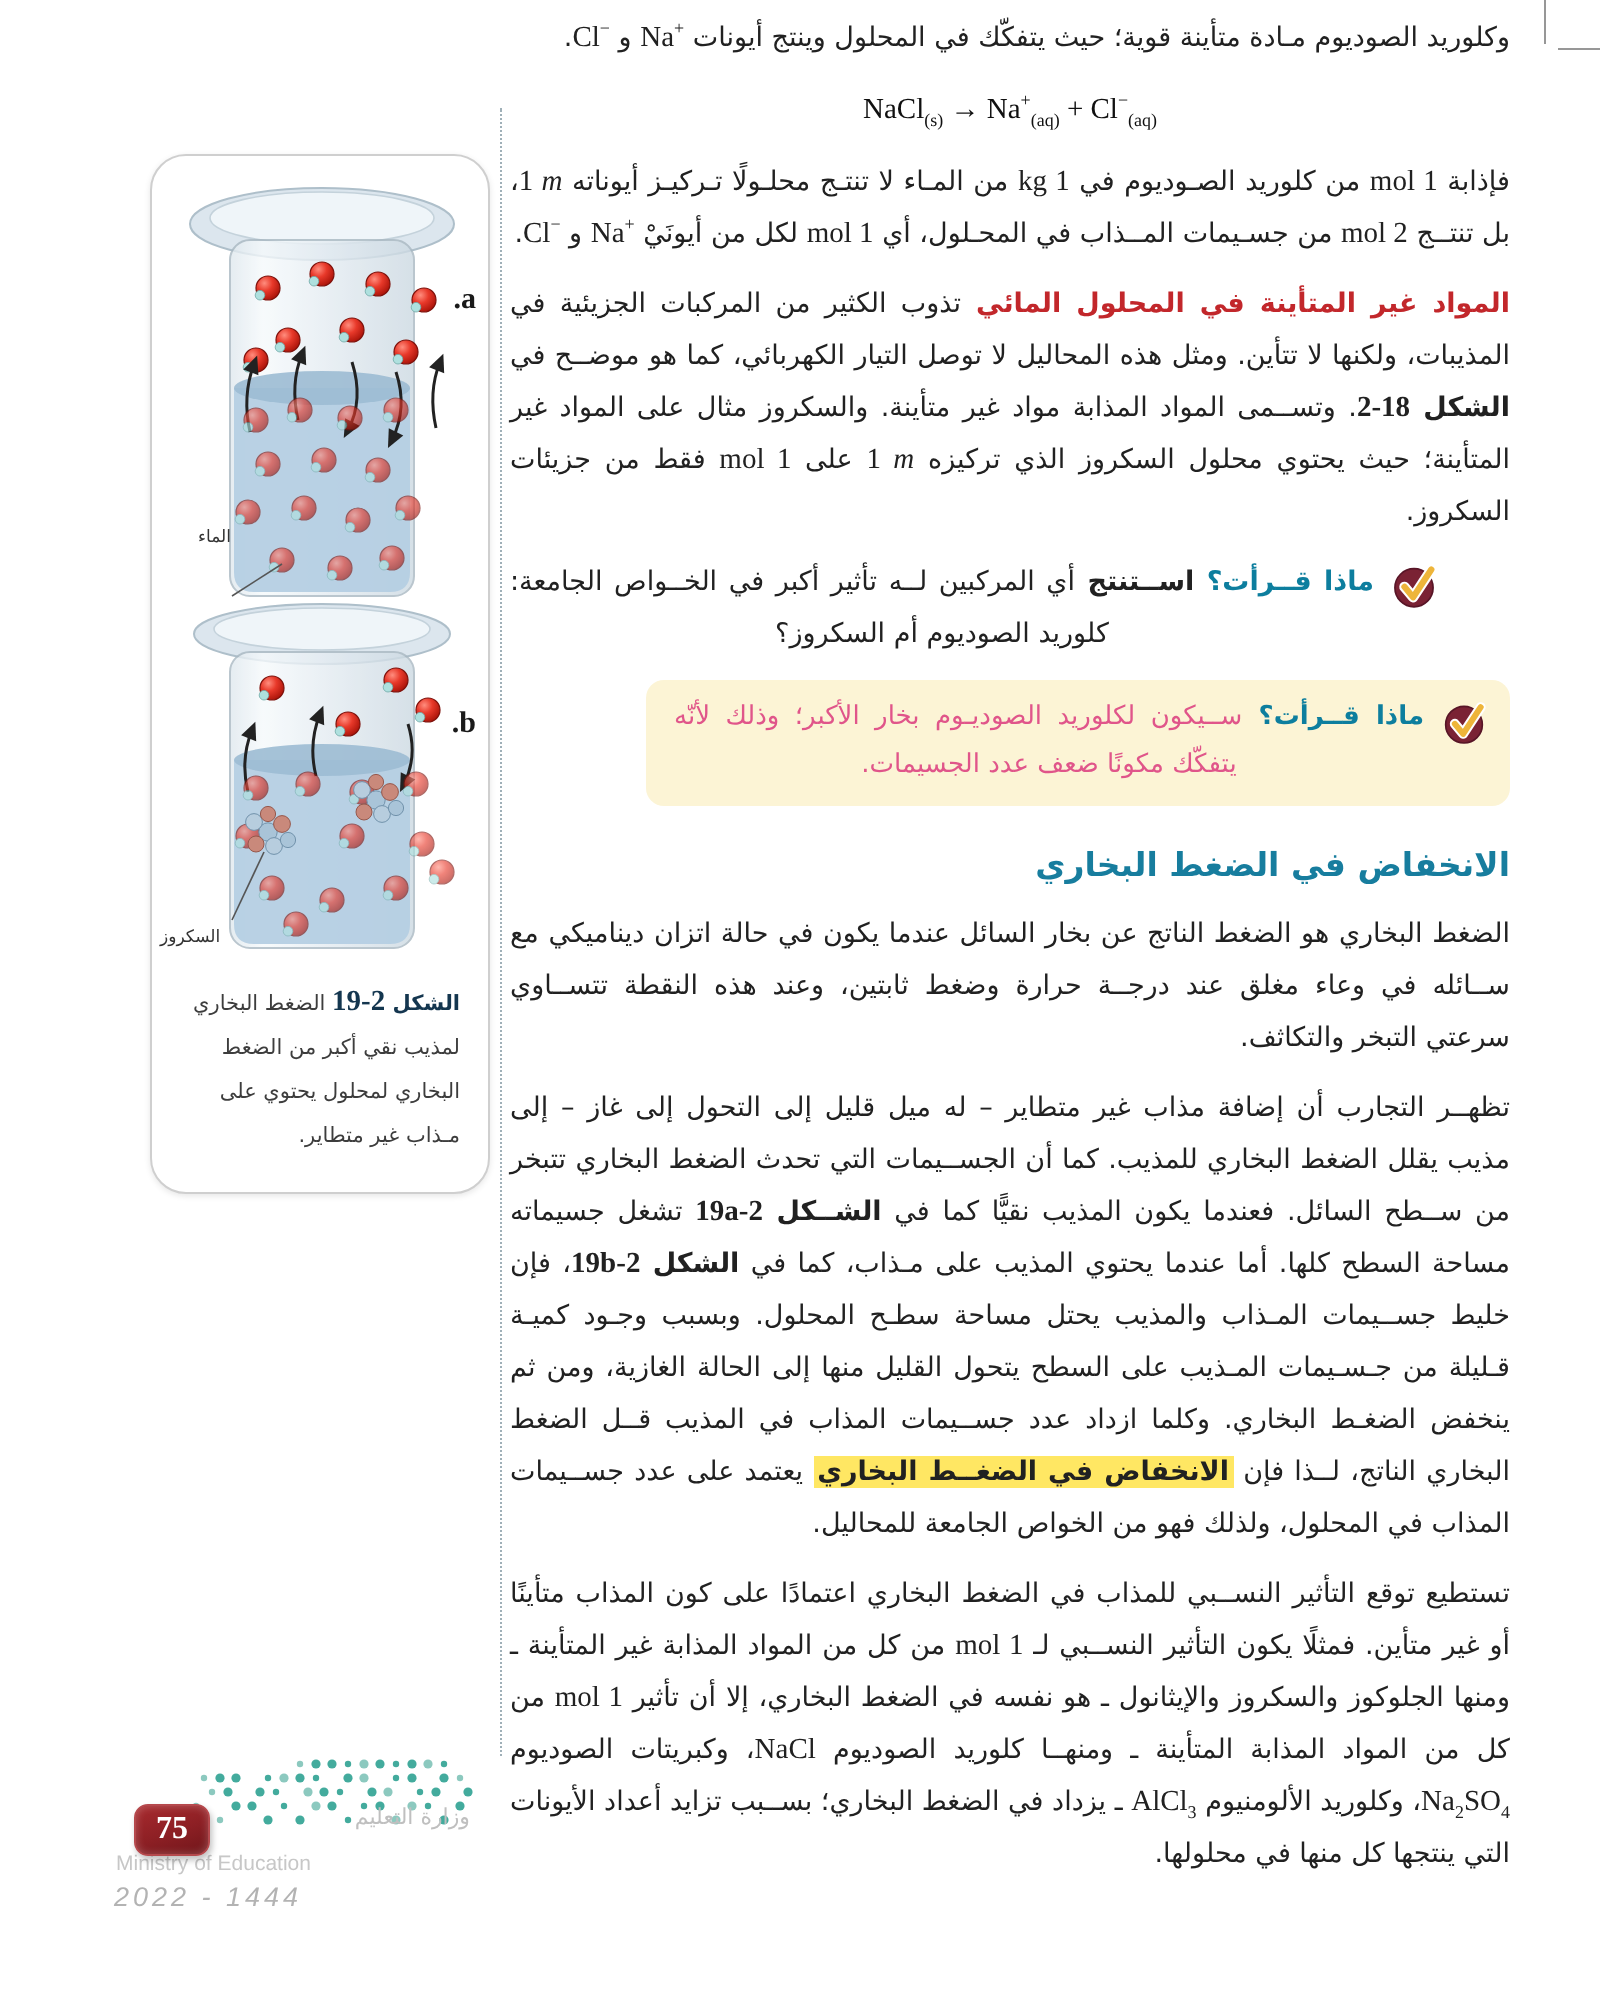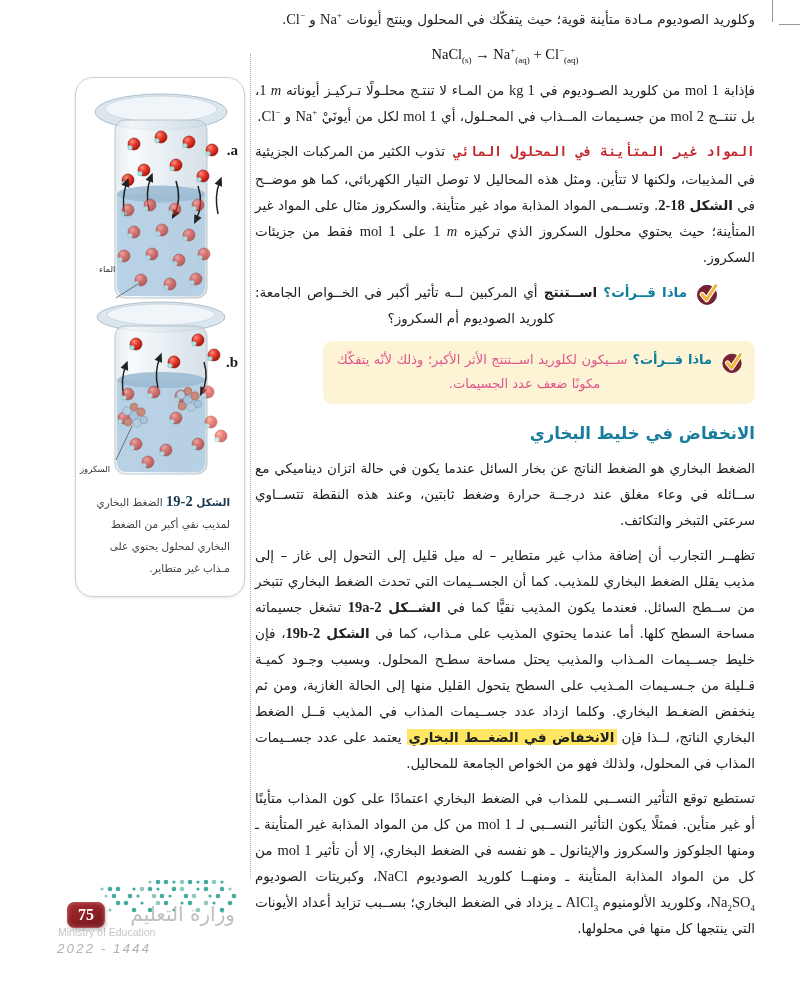--- a/index.html
+++ b/index.html
@@ -47,21 +47,21 @@
   
   .text-col {
     position:absolute; right:45px; top:6px; width:500px;
     direction:rtl; text-align:justify; color:#212121;
     font-size:13.5px; line-height:26px;
   }
   .text-col p { margin-bottom:9px; }
 
   .seg-b   { font-weight:bold; }
   .seg-it  { font-style:italic; }
-  .seg-red { font-weight:bold; color:#c2272b;font-family:Liberation Mono, monospace; }
+  .seg-red { font-weight:bold; color:#c2272b; }
   .seg-teal{ font-weight:bold; color:#0d7e9e; }
   .seg-pink{ color:#e0558a; }
   .seg-hl  { font-weight:bold; background:#ffe763; padding:0 2px; }
   .seg-lat { font-family:"Liberation Serif", serif; font-size:14.5px; }
   .seg-sup { font-size:62%; vertical-align:super; line-height:0; }
   .seg-sub { font-size:62%; vertical-align:sub;  line-height:0; }
   .seg-group { direction:ltr; unicode-bidi:isolate; }
 
   .equation {
     direction:ltr; text-align:center; margin:4px 0 10px;
@@ -97,21 +97,21 @@
     position:absolute; left:67px; top:902px; width:38px; height:26px;
     background:linear-gradient(160deg,#a72a2e 0%, #8c1f24 55%, #70161a 100%);
     border-radius:7px; border:1px solid #b5494d;
     box-shadow:1px 2px 3px rgba(0,0,0,.25), inset 0 0 4px rgba(255,255,255,.25);
     color:#fff; font-weight:bold; font-size:16px;
     display:flex; align-items:center; justify-content:center;
     font-family:"Liberation Serif", serif;
   }
   .ministry-ar {
     position:absolute; left:100px; top:902px; width:135px;
-    direction:rtl; text-align:right; font-size:20px; color:#bfbfbf; letter-spacing:1px;
+    direction:rtl; text-align:right; font-size:11px; color:#bfbfbf; letter-spacing:1px;
   }
   .ministry-en {
     position:absolute; left:58px; top:926px; font-size:10.5px; color:#c7c7c7;
     font-family:"Liberation Sans", sans-serif;
   }
   .ministry-years {
     position:absolute; left:57px; top:941px; font-size:13.5px; color:#b3b3b3;
     letter-spacing:2px; font-family:"Liberation Sans", sans-serif;font-style:italic;
   }
 </style>
@@ -269,25 +269,25 @@
       </svg>
       <div class="q-text"><span class="seg-teal">ماذا قــرأت؟ </span><span class="seg-b">اســتنتج </span><span>أي المركبين لــه تأثير أكبر في الخــواص الجامعة: كلوريد الصوديوم أم السكروز؟</span></div>
     </div>
 
     <div class="answer-box">
       <svg class="check-badge" width="25" height="25" viewBox="0 0 30 30">
         <circle cx="15" cy="16" r="11" fill="#7a2234" stroke="#581527" stroke-width="1"></circle>
         <path d="M9.5 15.5 L14.5 21.5 L25 5.5" stroke="#ffffff" stroke-width="6" fill="none" stroke-linecap="round" stroke-linejoin="round"></path>
         <path d="M9.5 15.5 L14.5 21.5 L25 5.5" stroke="#eeb53a" stroke-width="3.6" fill="none" stroke-linecap="round" stroke-linejoin="round"></path>
       </svg>
-      <div class="a-text"><span class="seg-teal">ماذا قــرأت؟ </span><span class="seg-pink">ســيكون لكلوريد اســتنتج الأثر الأكبر؛ وذلك لأنّه يتفكّك مكونًا ضعف عدد الجسيمات.</span></div>
+      <div class="a-text"><span class="seg-teal">ماذا قــرأت؟ </span><span class="seg-pink">ســيكون لكلوريد الصوديـوم بخار الأكبر؛ وذلك لأنّه يتفكّك مكونًا ضعف عدد الجسيمات.</span></div>
     </div>
 
     <div class="section-heading">
-      <span class="h-ar">الانخفاض في خليط البخاري</span>
+      <span class="h-ar">الانخفاض في الضغط البخاري</span>
     </div>
 
     <p><span>الضغط البخاري هو الضغط الناتج عن بخار السائل عندما يكون في حالة اتزان ديناميكي مع ســائله في وعاء مغلق عند درجــة حرارة وضغط ثابتين، وعند هذه النقطة تتســاوي سرعتي التبخر والتكاثف.</span></p>
 
     <p><span>تظهــر التجارب أن إضافة مذاب غير متطاير – له ميل قليل إلى التحول إلى غاز – إلى مذيب يقلل الضغط البخاري للمذيب. كما أن الجســيمات التي تحدث الضغط البخاري تتبخر من ســطح السائل. فعندما يكون المذيب نقيًّا كما في </span><span class="seg-b">الشــكل </span><span class="seg-lat seg-b">2-19a</span><span> تشغل جسيماته مساحة السطح كلها. أما عندما يحتوي المذيب على مـذاب، كما في </span><span class="seg-b">الشكل </span><span class="seg-lat seg-b">2-19b</span><span>، فإن خليط جســيمات المـذاب والمذيب يحتل مساحة سطـح المحلول. وبسبب وجـود كميـة قـليلة من جـسـيمات المـذيب على السطح يتحول القليل منها إلى الحالة الغازية، ومن ثم ينخفض الضغـط البخاري. وكلما ازداد عدد جســيمات المذاب في المذيب قــل الضغط البخاري الناتج، لــذا فإن </span><span class="seg-hl">الانخفاض في الضغــط البخاري</span><span> يعتمد على عدد جســيمات المذاب في المحلول، ولذلك فهو من الخواص الجامعة للمحاليل.</span></p>
 
     <p><span>تستطيع توقع التأثير النســبي للمذاب في الضغط البخاري اعتمادًا على كون المذاب متأينًا أو غير متأين. فمثلًا يكون التأثير النســبي لـ </span><span class="seg-lat">1 mol</span><span> من كل من المواد المذابة غير المتأينة ـ ومنها الجلوكوز والسكروز والإيثانول ـ هو نفسه في الضغط البخاري، إلا أن تأثير </span><span class="seg-lat">1 mol</span><span> من كل من المواد المذابة المتأينة ـ ومنهــا كلوريد الصوديوم </span><span class="seg-lat">NaCl</span><span>، وكبريتات الصوديوم </span><span class="seg-lat seg-group"><span>Na</span><span class="seg-sub">2</span><span>SO</span><span class="seg-sub">4</span></span><span>، وكلوريد الألومنيوم </span><span class="seg-lat seg-group"><span>AlCl</span><span class="seg-sub">3</span></span><span> ـ يزداد في الضغط البخاري؛ بســبب تزايد أعداد الأيونات التي ينتجها كل منها في محلولها.</span></p>
   </div>
 
   <svg class="dots-svg" width="150" height="48" viewBox="0 0 150 48">

